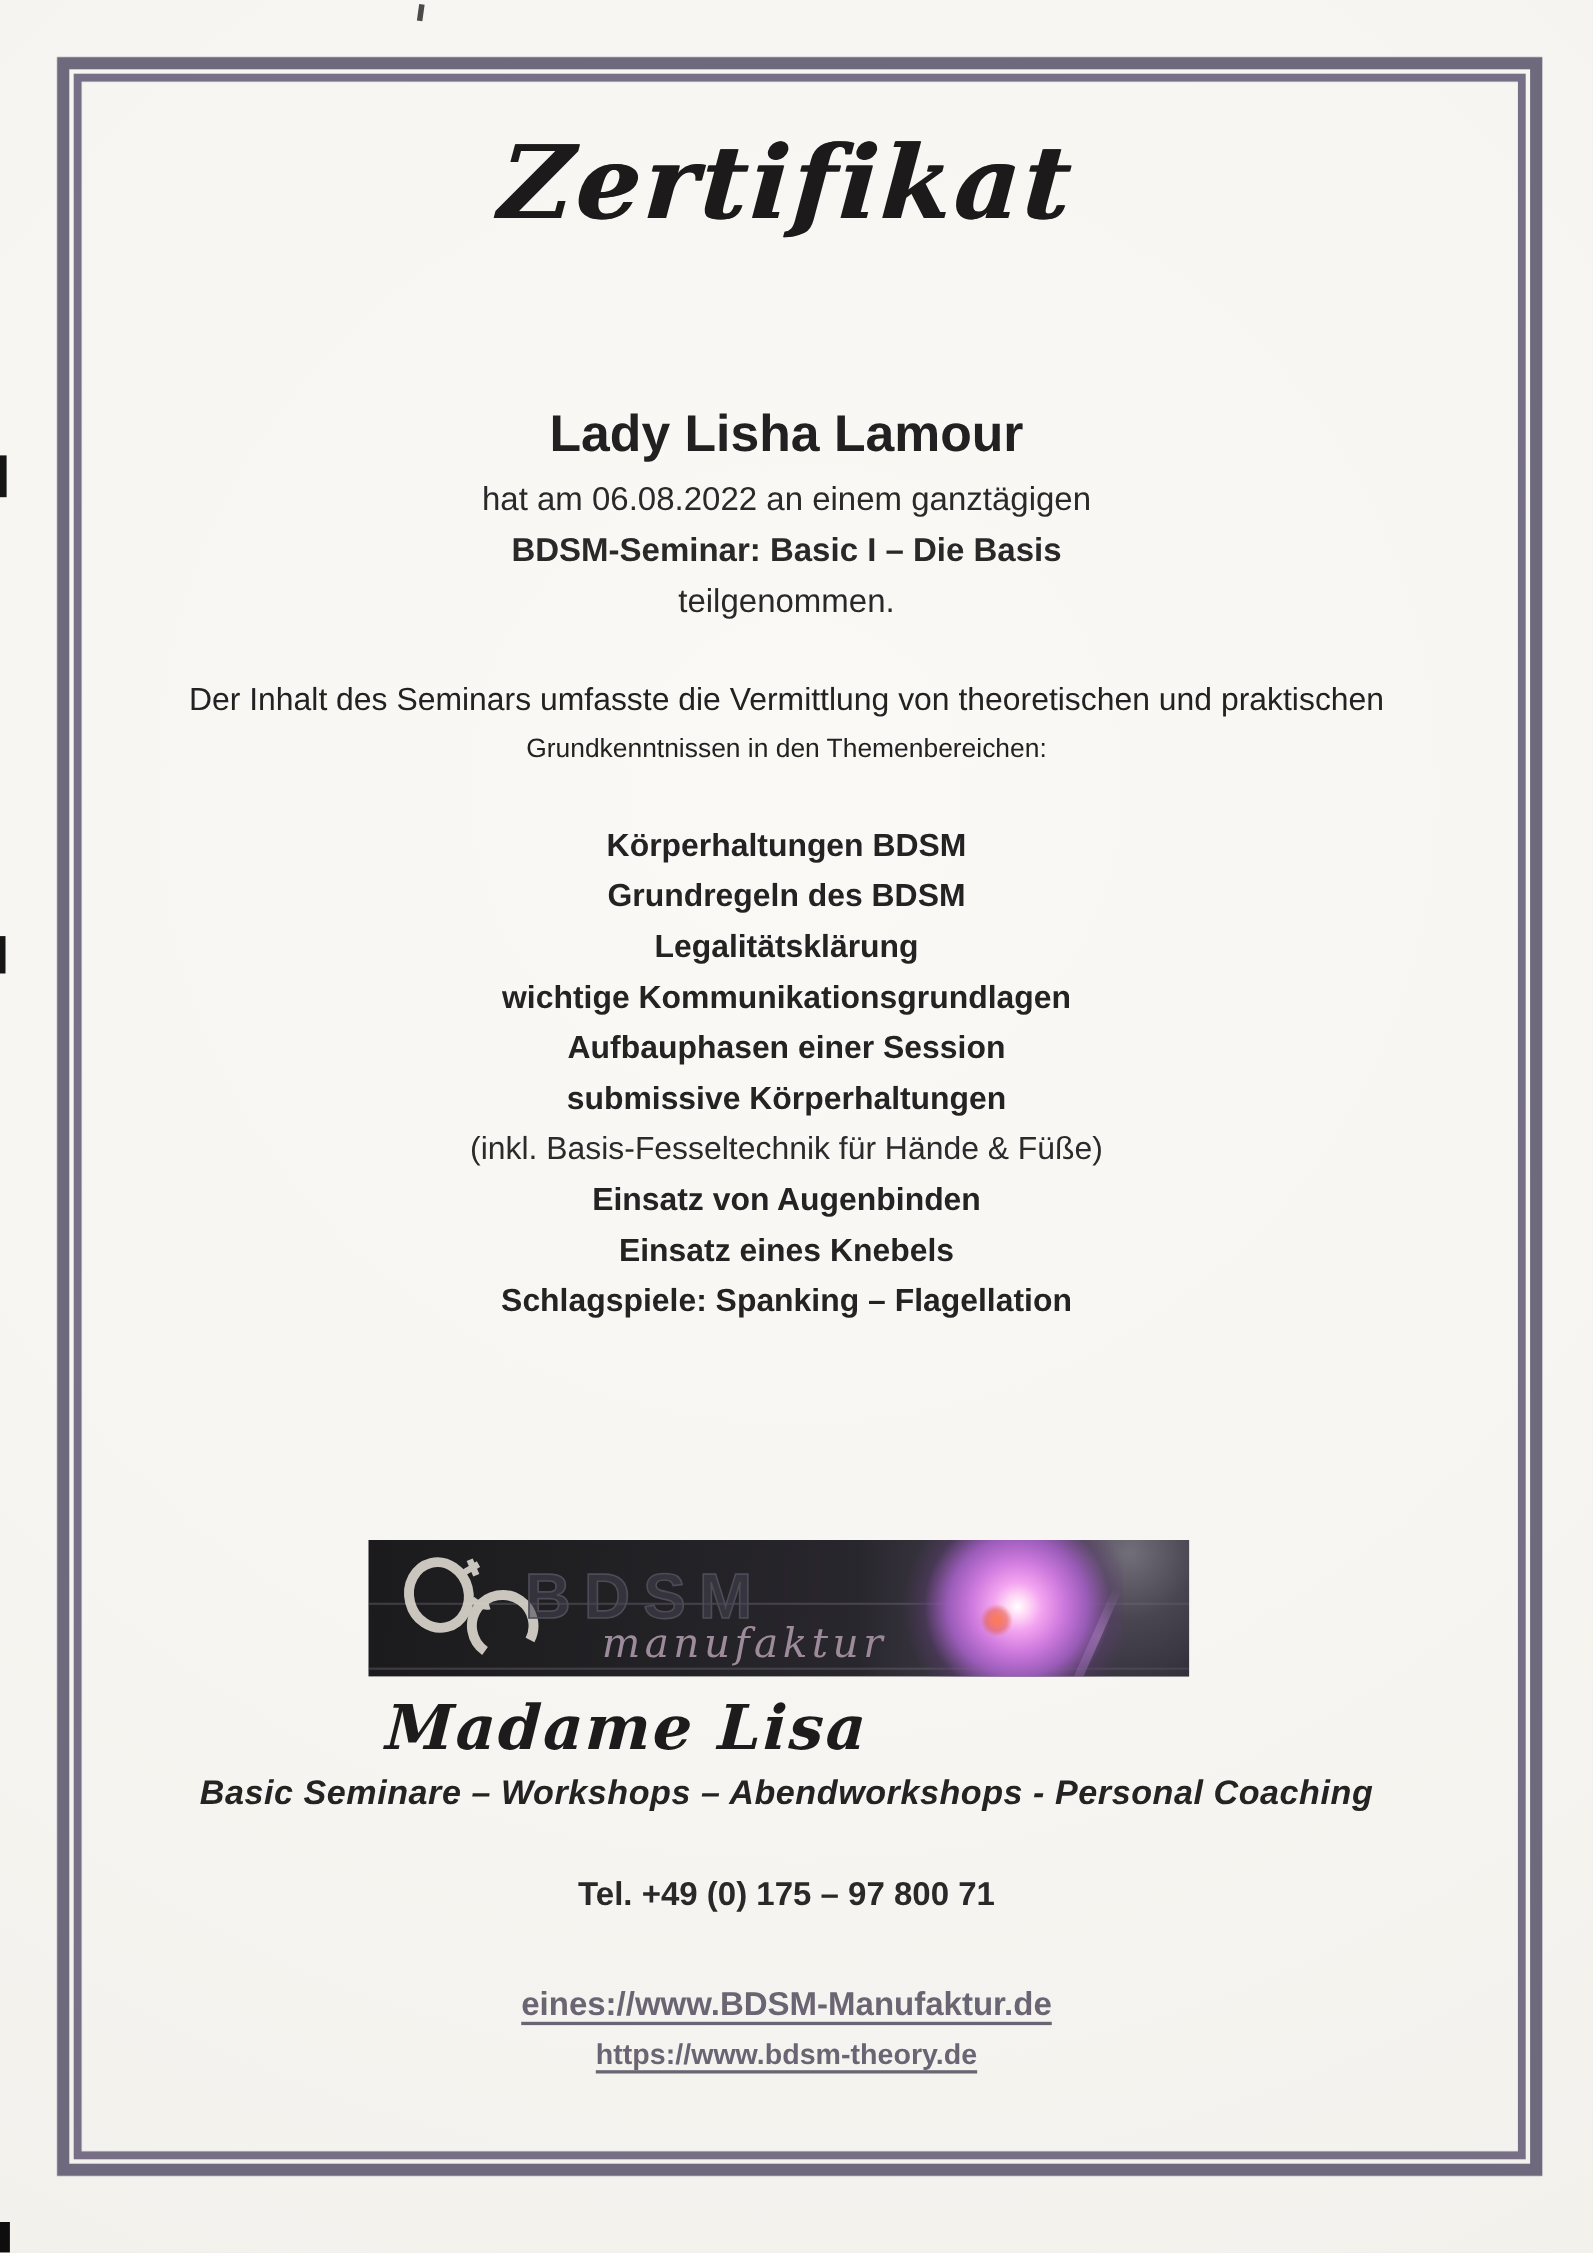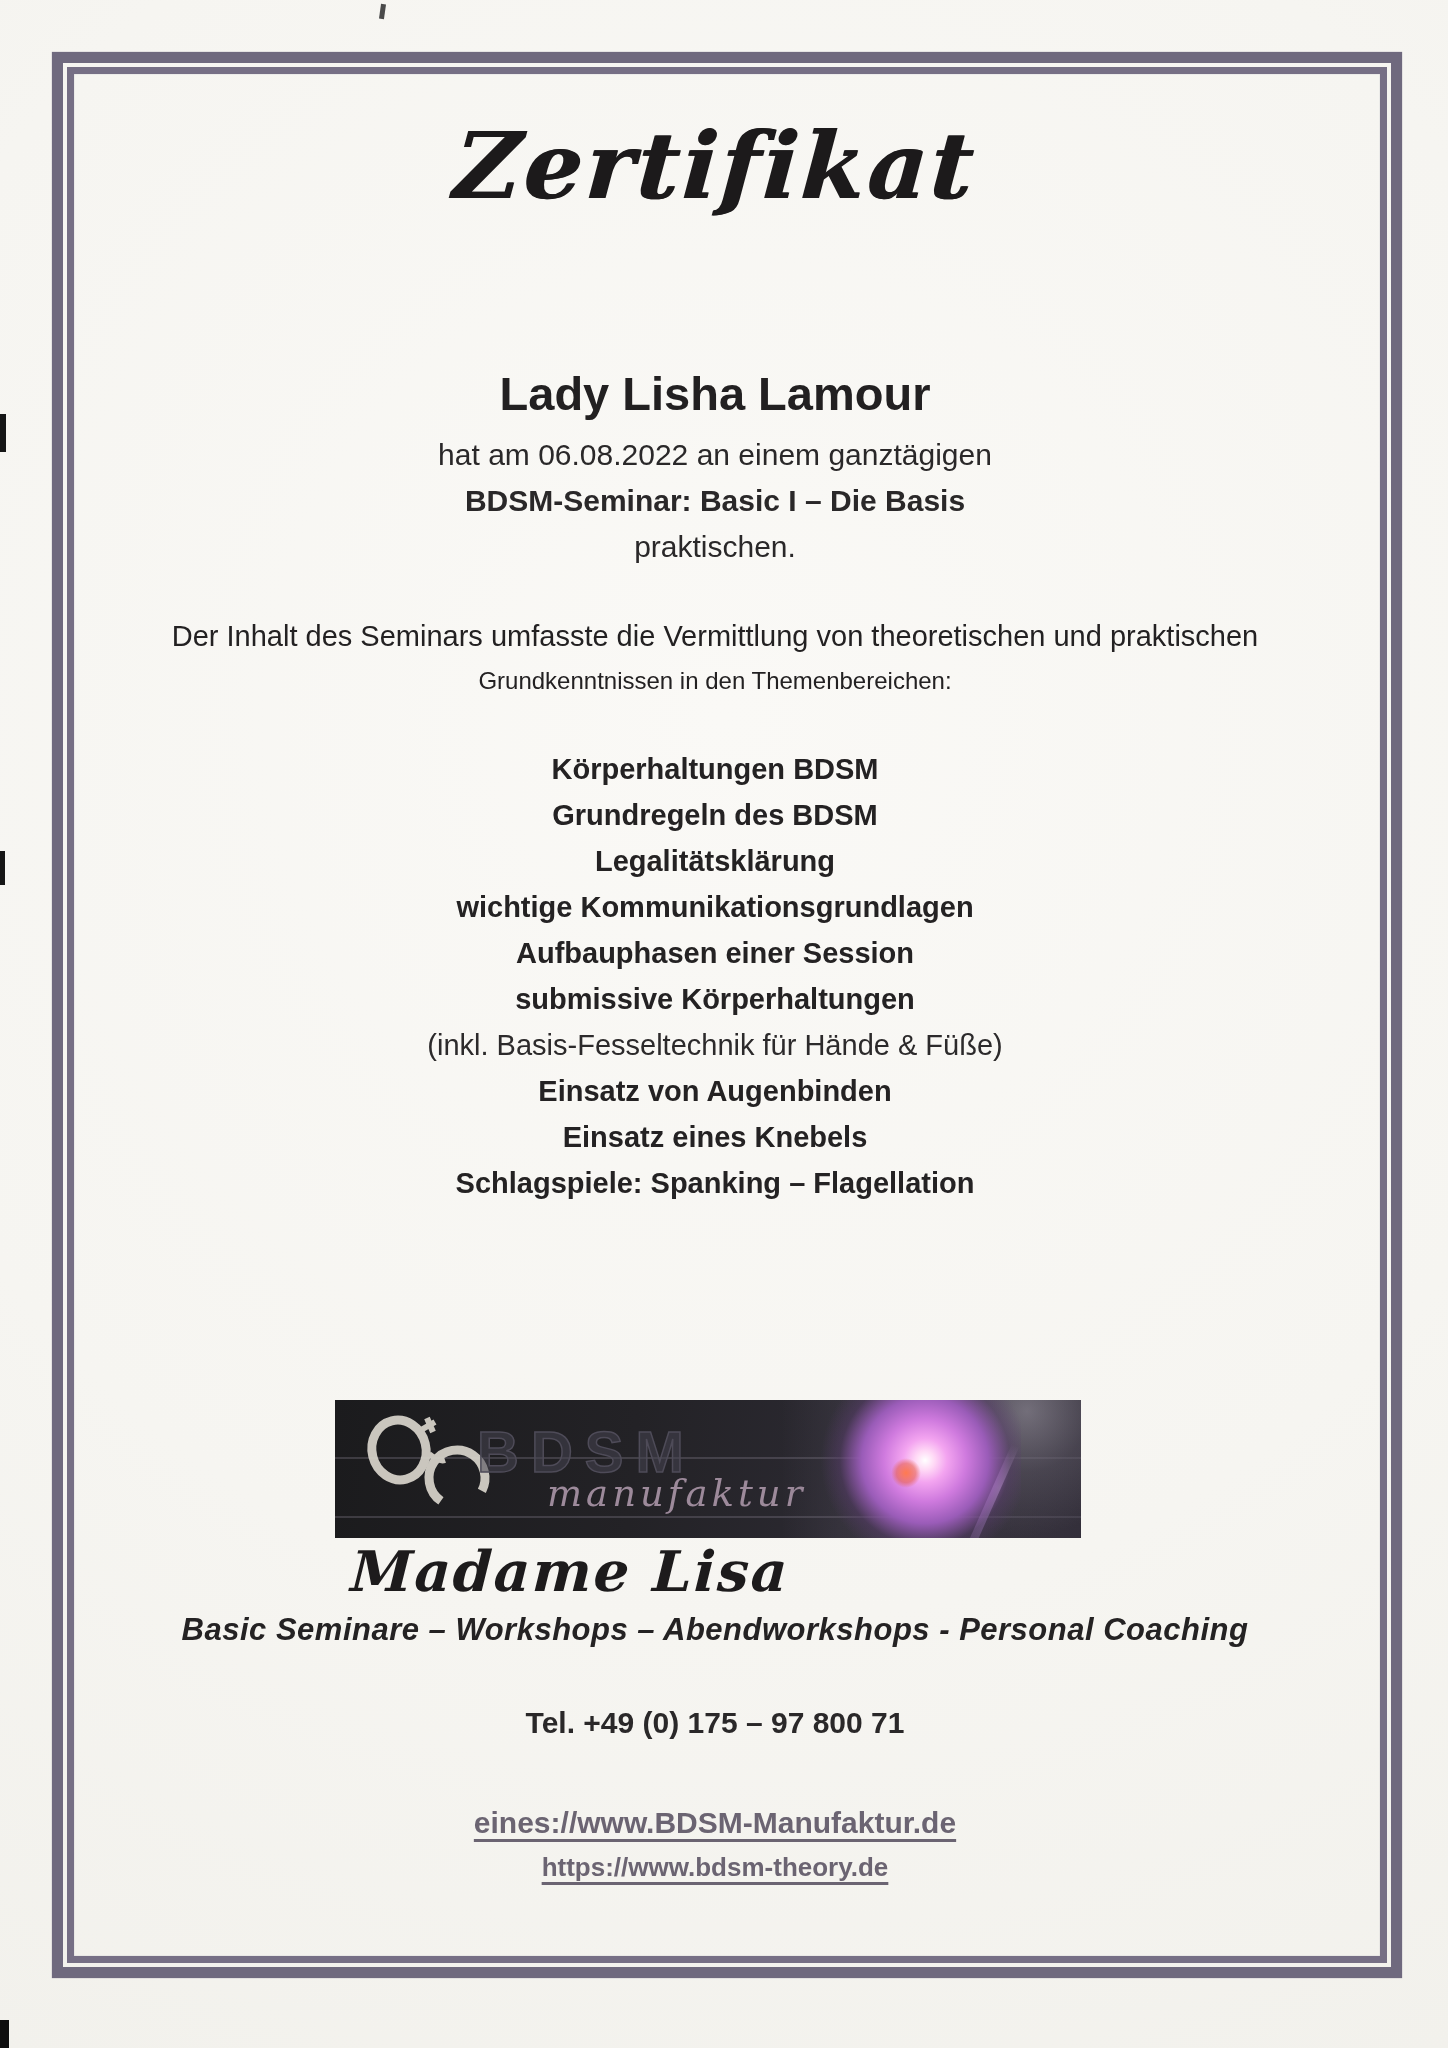--- a/index.html
+++ b/index.html
@@ -38,21 +38,21 @@
   .seminar-line{top:484px;font-weight:bold;}
   .participated-line{top:530px;}
   .intro1{top:620px;font-size:29px;}
   .intro2{top:667px;font-size:24px;}
   .topics{position:absolute;left:10px;top:746px;width:1410px;text-align:center;}
   .topic{font-size:29px;font-weight:bold;height:46px;line-height:46px;color:#242223;}
   .topic.plain{font-weight:normal;color:#2c2a2b;}
 
   
   .banner{
-    position:absolute;left:335px;top:1400px;width:746px;height:138px;
+    position:absolute;left:335px;top:1400px;width:746px;height:124px;
     background:linear-gradient(95deg,#1b1b1d 0%,#232226 40%,#2b2931 68%,#201e24 100%);
     overflow:hidden;
   }
   .banner .hline{position:absolute;left:0;width:100%;height:2px;background:rgba(125,120,135,0.35);}
   .hline.h1{top:57px;} .hline.h2{top:116px;}
   .cuffs{position:absolute;left:22px;top:10px;}
   .brand-top{
     position:absolute;left:142px;top:18px;
     font-size:58px;letter-spacing:12px;font-weight:bold;
     color:rgba(70,67,80,0.55);
@@ -119,21 +119,21 @@
 
   <div class="frame">
     <div class="frame-inner"></div>
   </div>
 
   <div class="centercol title">Zertifikat</div>
 
   <div class="centercol name">Lady Lisha Lamour</div>
   <div class="centercol line30 date-line">hat am 06.08.2022 an einem ganztägigen</div>
   <div class="centercol line30 seminar-line">BDSM-Seminar: Basic I – Die Basis</div>
-  <div class="centercol line30 participated-line">praktischen.</div>
+  <div class="centercol line30 participated-line">teilgenommen.</div>
 
   <div class="centercol intro1">Der Inhalt des Seminars umfasste die Vermittlung von theoretischen und praktischen</div>
   <div class="centercol intro2">Grundkenntnissen in den Themenbereichen:</div>
 
   <div class="topics">
     <div class="topic">Körperhaltungen BDSM</div>
     <div class="topic">Grundregeln des BDSM</div>
     <div class="topic">Legalitätsklärung</div>
     <div class="topic">wichtige Kommunikationsgrundlagen</div>
     <div class="topic">Aufbauphasen einer Session</div>

